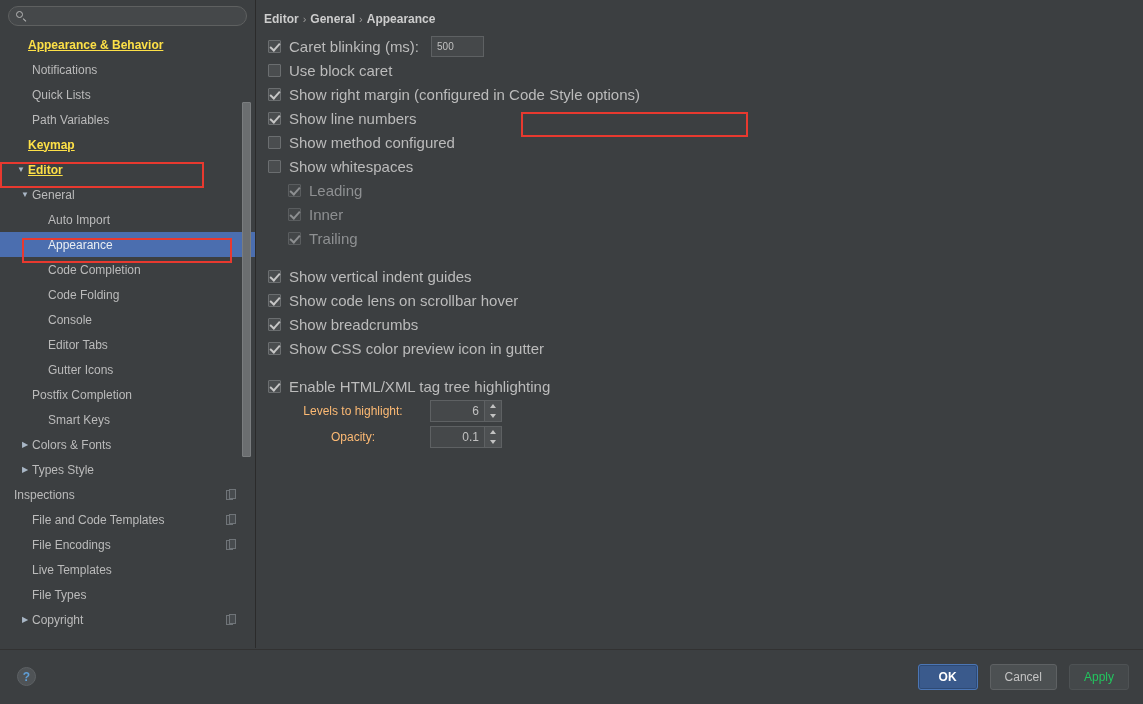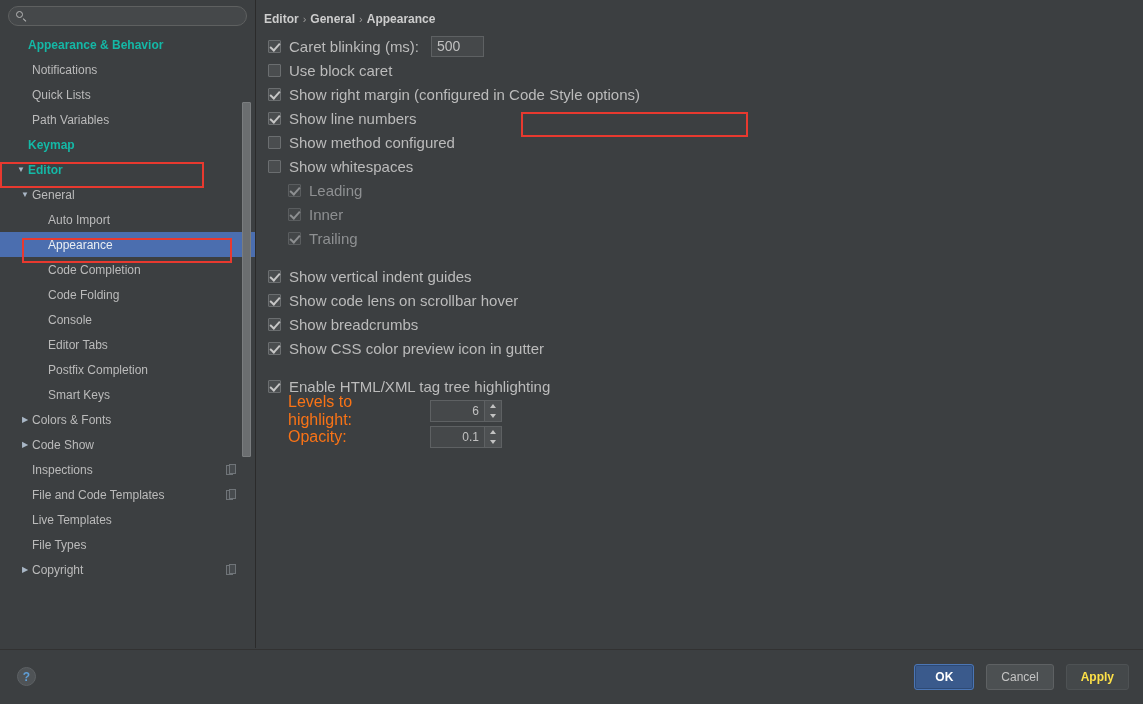--- a/index.html
+++ b/index.html
@@ -113,21 +113,22 @@
     font-size: 8px;
     line-height: 1;
     color: #a9b7c6;
   }
   .tree-row .tlabel {
     font-size: 12px;
     color: #bbbbbb;
   }
   .tree-row.bold .tlabel {
     font-weight: bold;
-    color: #14b8a6;
+    color: #fde047;
+    text-decoration: underline;
   }
   .tree-row.selected {
     background: #4b6eaf;
   }
   .tree-row.selected .tlabel {
     color: #e9edf2;
   }
   .tree-row .side-icon {
     position: absolute;
     right: 18px;
@@ -249,41 +250,41 @@
   }
   .opt-label.dim { color: #8e9092; }
 
   .field {
     height: 21px;
     border: 1px solid #5e6163;
     background: #45484a;
     box-sizing: border-box;
     color: #c0c0c0;
     font-family: "Liberation Sans", sans-serif;
-    font-size: 14px;
+    font-size: 10px;
     display: flex;
     align-items: center;
     padding: 0 5px;
   }
   #caret-field {
     width: 53px;
     margin-left: 12px;
   }
 
   .label-field-row {
     display: flex;
     align-items: center;
     height: 26px;
     padding-left: 20px;
   }
   .lf-label {
     width: 130px;
-    text-align: left;
-    font-size: 16px;
-    color: #f97316;
+    text-align: center;
+    font-size: 12px;
+    color: #fdba74;
     padding-right: 12px;
   }
   .spinner {
     display: flex;
     align-items: stretch;
     height: 22px;
     border: 1px solid #5e6163;
     background: #45484a;
     box-sizing: border-box;
     width: 72px;
@@ -369,24 +370,23 @@
     box-sizing: border-box;
   }
   .dlg-btn.primary {
     background: #3a5a8c;
     border-color: #4b76b5;
     color: #ffffff;
     font-weight: bold;
     box-shadow: 0 0 0 1px #2e4a75 inset;
   }
   .dlg-btn.disabled {
-    color: #fde047;
+    color: #22c55e;
     border-color: #4e5254;
     background: #44484a;
-    font-weight: bold;
   }
 
   
   .annot {
     position: absolute;
     border: 2px solid #e8392f;
     box-sizing: border-box;
     pointer-events: none;
     z-index: 40;
   }
@@ -451,44 +451,55 @@
           <div class="tree-row" style="padding-left: 48px;">
             <span class="tlabel">Code Folding</span>
           </div>
           <div class="tree-row" style="padding-left: 48px;">
             <span class="tlabel">Console</span>
           </div>
           <div class="tree-row" style="padding-left: 48px;">
             <span class="tlabel">Editor Tabs</span>
           </div>
           <div class="tree-row" style="padding-left: 48px;">
+            <span class="tlabel">Gutter Icons</span>
+          </div>
+          <div class="tree-row" style="padding-left: 32px;">
             <span class="tlabel">Postfix Completion</span>
           </div>
           <div class="tree-row" style="padding-left: 48px;">
             <span class="tlabel">Smart Keys</span>
           </div>
           <div class="tree-row" style="padding-left: 18px;">
             <span class="arrow">▶</span>
             <span class="tlabel">Colors &amp; Fonts</span>
           </div>
           <div class="tree-row" style="padding-left: 18px;">
             <span class="arrow">▶</span>
-            <span class="tlabel">Code Show</span>
-          </div>
-          <div class="tree-row" style="padding-left: 18px;">
+            <span class="tlabel">Types Style</span>
+          </div>
+          <div class="tree-row" style="">
             <span class="arrow"></span>
             <span class="tlabel">Inspections</span>
             <span class="side-icon">
               <span class="s1"></span>
               <span class="s2"></span>
             </span>
           </div>
           <div class="tree-row" style="padding-left: 18px;">
             <span class="arrow"></span>
             <span class="tlabel">File and Code Templates</span>
+            <span class="side-icon">
+              <span class="s1"></span>
+              <span class="s2"></span>
+            </span>
+          </div>
+          <div class="tree-row" style="padding-left: 18px;">
+            <span class="arrow"></span>
+            <span class="tlabel">File Encodings</span>
             <span class="side-icon">
               <span class="s1"></span>
               <span class="s2"></span>
             </span>
           </div>
           <div class="tree-row" style="padding-left: 18px;">
             <span class="arrow"></span>
             <span class="tlabel">Live Templates</span>
           </div>
           <div class="tree-row" style="padding-left: 18px;">

